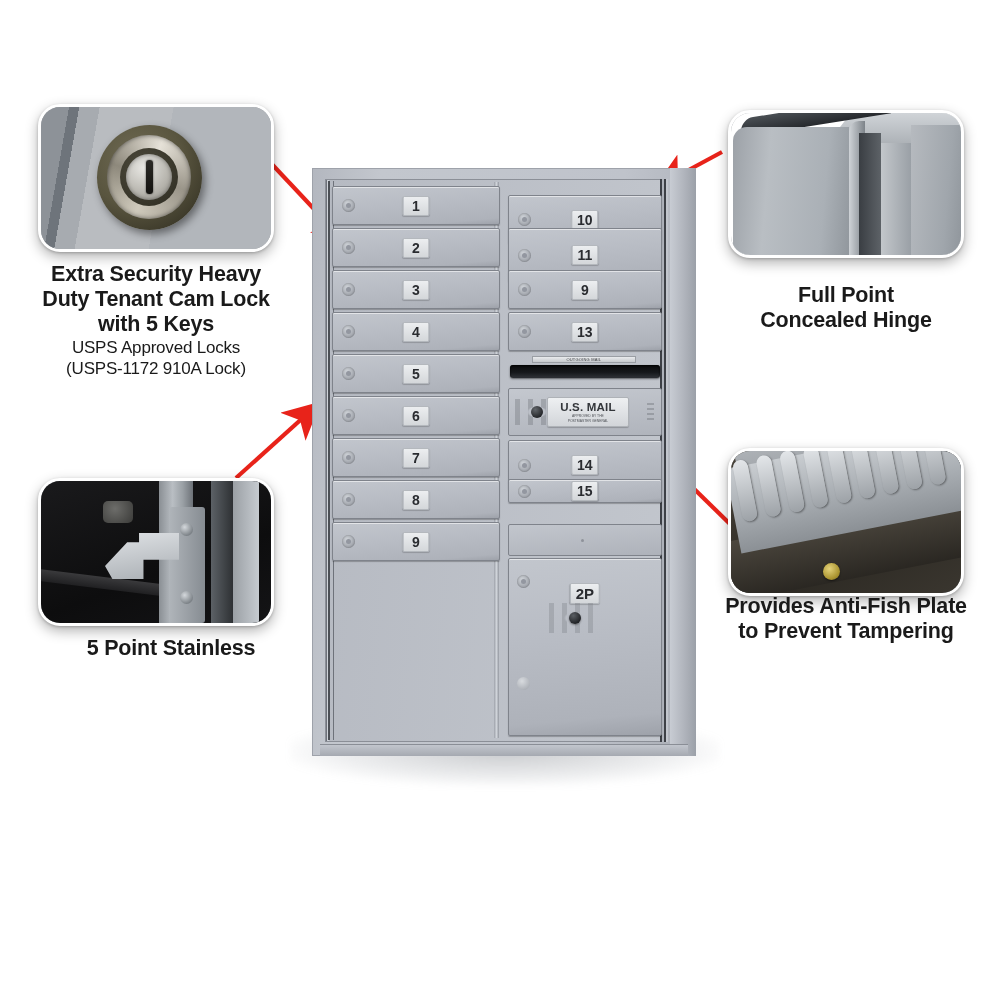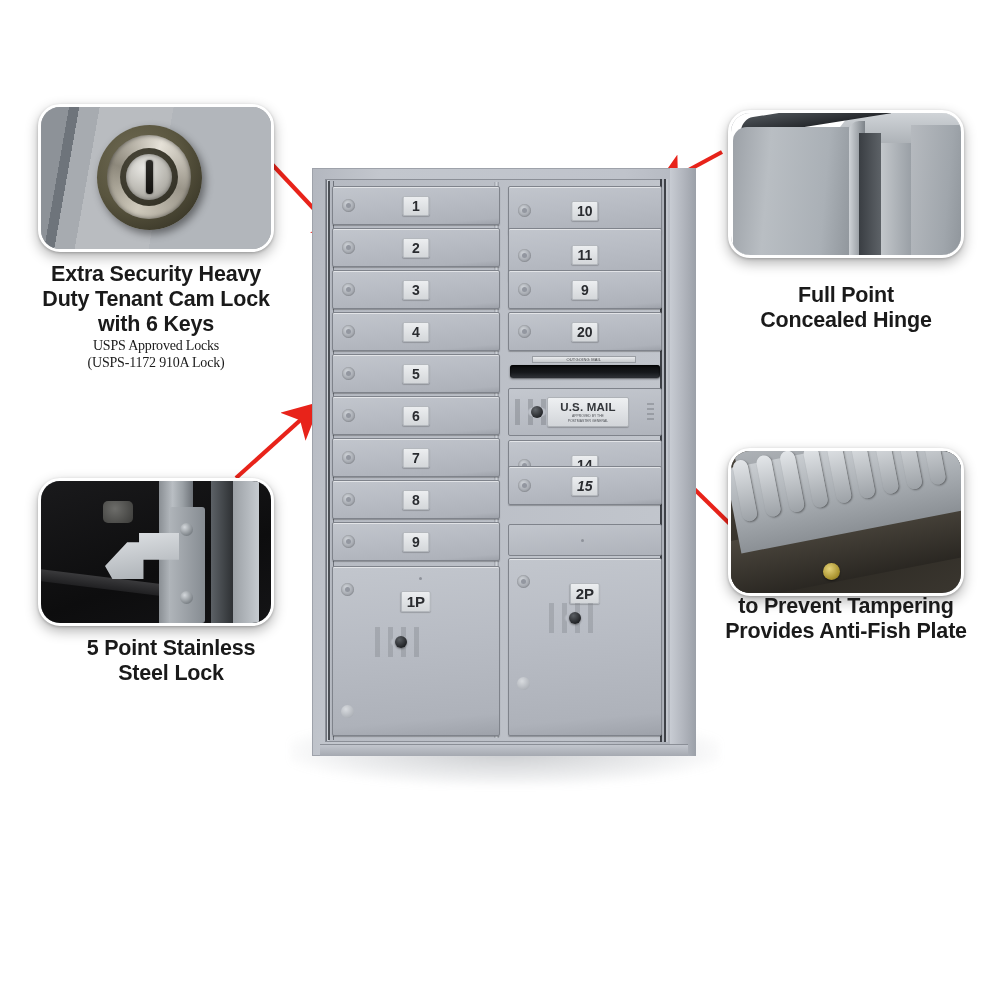--- a/index.html
+++ b/index.html
@@ -16,21 +16,21 @@
   
   .callout-text {
     position:absolute;
     text-align:center;
     color:#1a1a1a;
     font-weight:bold;
     line-height:1.16;
     letter-spacing:-0.2px;
   }
   .callout-text .main { font-size:21.5px; display:block; }
-  .callout-text .sub  { font-size:14px; font-weight:normal; display:block; line-height:1.25;font-family:Liberation Serif, serif; }
+  .callout-text .sub  { font-size:17px; font-weight:normal; display:block; line-height:1.25; }
   .callout-text .sub:first-of-type { margin-top:3px; }
 
   
   .inset {
     position:absolute;
     border-radius:22px;
     overflow:hidden;
     background:#9fa3a8;
     box-shadow:0 5px 13px rgba(0,0,0,0.30), 0 1px 3px rgba(0,0,0,0.22);
     border:3px solid #ffffff;
@@ -373,21 +373,21 @@
     <div class="lock-body"></div>
     <div class="lock-ring" style="left:47%; top:49%;"></div>
     <div class="lock-plug" style="left:47%; top:49%;"></div>
     <div class="lock-keyway" style="left:47%; top:49%;"></div>
   </div>
 </div>
 
 <div class="callout-text" style="left:16px; top:262px; width:280px;">
   <span class="main">Extra Security Heavy</span>
   <span class="main">Duty Tenant Cam Lock</span>
-  <span class="main">with 6 Keys</span>
+  <span class="main">with 5 Keys</span>
   <span class="sub">USPS Approved Locks</span>
   <span class="sub">(USPS-1172 910A Lock)</span>
 </div>
 
 <div class="inset" id="inset-hinge" style="left:728px; top:110px; width:236px; height:148px;">
   <div class="scene">
     <div class="hinge-top-face"></div>
     <div class="hinge-dark"></div>
     <div class="hinge-door-a"></div>
     <div class="hinge-bev-a"></div>
@@ -411,21 +411,20 @@
     <div class="pl-bracket"></div>
     <div class="pl-screw" style="left:139px; top:42px;"></div>
     <div class="pl-screw" style="left:139px; top:110px;"></div>
     <div class="pl-nut"></div>
     <div class="pl-latch"></div>
   </div>
 </div>
 
 <div class="callout-text" style="left:31px; top:636px; width:280px;">
   <span class="main">5 Point Stainless</span>
-  <span class="main">Steel Lock</span>
 </div>
 
 <div class="inset" id="inset-antifish" style="left:728px; top:448px; width:236px; height:148px;">
   <div class="scene">
     <div class="af-back"></div>
     <div class="af-slot"></div>
     <div class="af-lowerdark"></div>
     <div class="af-plate">
       <div class="af-teeth">
         <div class="af-tooth" style="left:8px;"></div>
@@ -437,22 +436,22 @@
         <div class="af-tooth" style="left:152px;"></div>
         <div class="af-tooth" style="left:176px;"></div>
         <div class="af-tooth" style="left:200px;"></div>
       </div>
     </div>
     <div class="af-brassscrew"></div>
   </div>
 </div>
 
 <div class="callout-text" style="left:696px; top:594px; width:300px;">
+  <span class="main">Provides Anti-Fish Plate</span>
   <span class="main">to Prevent Tampering</span>
-  <span class="main">Provides Anti-Fish Plate</span>
 </div>
 
 <div id="mailbox-unit">
   <div class="mb-shadow"></div>
   <div class="mb-frame">
     <div class="mb-frame-right"></div>
     <div class="mb-inner">
       <div class="mb-inner-line"></div>
       <div class="mb-inner-line2"></div>
     </div>
@@ -493,46 +492,38 @@
         </div>
         <div class="door" style="top:298px; height:39px;">
           <div class="lock-knob"></div>
           <div class="num-plate">8</div>
         </div>
         <div class="door" style="top:340px; height:39px;">
           <div class="lock-knob"></div>
           <div class="num-plate">9</div>
         </div>
 
-        <div class="door parcel" style="top:384px; height:170px;">
-          <div class="lock-knob"></div>
-          <div class="lock-knob-2" style="top:138px;"></div>
-          <div class="num-plate">1P</div>
-          <div class="dial-ticks" style="left:42px; top:60px;"></div>
-          <div class="dial" style="left:62px; top:69px;"></div>
-          <div class="tiny-dot" style="left:86px; top:10px;"></div>
-        </div>
       </div>
 
       <div class="mb-col right">
-        <div class="door" style="top:4px;   height:49px;">
+        <div class="door" style="top:13px;   height:49px;">
           <div class="lock-knob"></div>
           <div class="num-plate">10</div>
         </div>
         <div class="door" style="top:46px;  height:54px;">
           <div class="lock-knob"></div>
           <div class="num-plate">11</div>
         </div>
         <div class="door" style="top:88px;  height:39px;">
           <div class="lock-knob"></div>
           <div class="num-plate">9</div>
         </div>
         <div class="door" style="top:130px; height:39px;">
           <div class="lock-knob"></div>
-          <div class="num-plate">20</div>
+          <div class="num-plate">13</div>
         </div>
 
         <div style="position:absolute; left:0; right:0; top:174px; height:24px;">
           <div class="mail-slot-label" style="top:0;">OUTGOING MAIL</div>
           <div class="mail-slot-opening" style="top:9px;"></div>
         </div>
 
         <div class="usmail-panel" style="top:206px; height:48px;">
           <div class="usmail-ticks"></div>
           <div class="usmail-dial"></div>
@@ -541,21 +532,21 @@
             <span class="um-title">U.S. MAIL</span>
             <span class="um-sub">APPROVED BY THE</span>
             <span class="um-sub">POSTMASTER GENERAL</span>
           </div>
         </div>
 
         <div class="door" style="top:258px; height:50px;">
           <div class="lock-knob"></div>
           <div class="num-plate">14</div>
         </div>
-        <div class="door" style="top:284px; height:39px;font-style:italic;">
+        <div class="door" style="top:297px; height:24px;">
           <div class="lock-knob"></div>
           <div class="num-plate">15</div>
         </div>
 
         <div class="blank-door" style="top:342px; height:32px;">
           <div class="tiny-dot" style="left:72px; top:14px;"></div>
         </div>
 
         <div class="door parcel" style="top:376px; height:178px;">
           <div class="lock-knob"></div>

